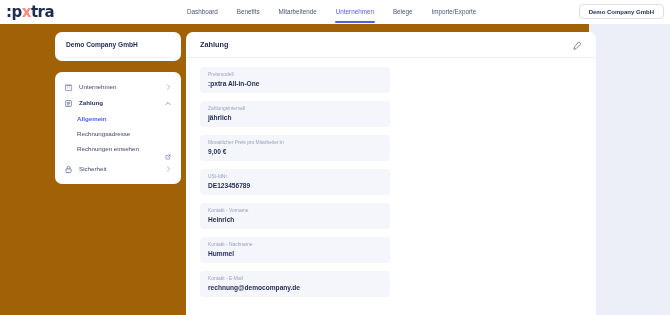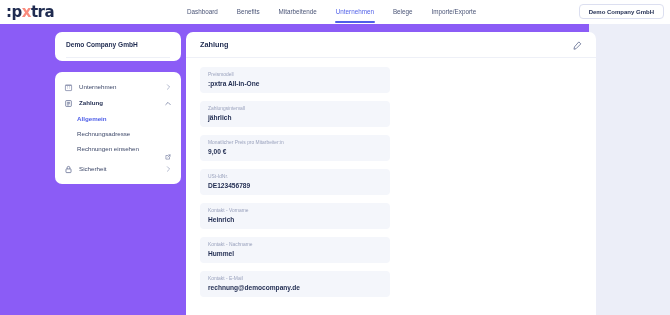--- a/index.html
+++ b/index.html
@@ -48,21 +48,21 @@
     background: #ffffff;
     font-size: 6px; font-weight: bold; color: #1f2b50;
     display: flex; align-items: center; cursor: pointer;
     white-space: nowrap;
   }
 
   
   .page {
     position: absolute; top: 24px; left: 0;
     width: 589px; height: 291px;
-    background: #8b5cf6;
+    background: #a16207;
   }
 
   
   .sidebar { position: absolute; left: 55px; top: 8px; width: 126px; }
 
   .company-card {
     background: #ffffff; border-radius: 7px;
     padding: 9px 11px 0 11px; height: 29px;
     margin-bottom: 11px;
   }

